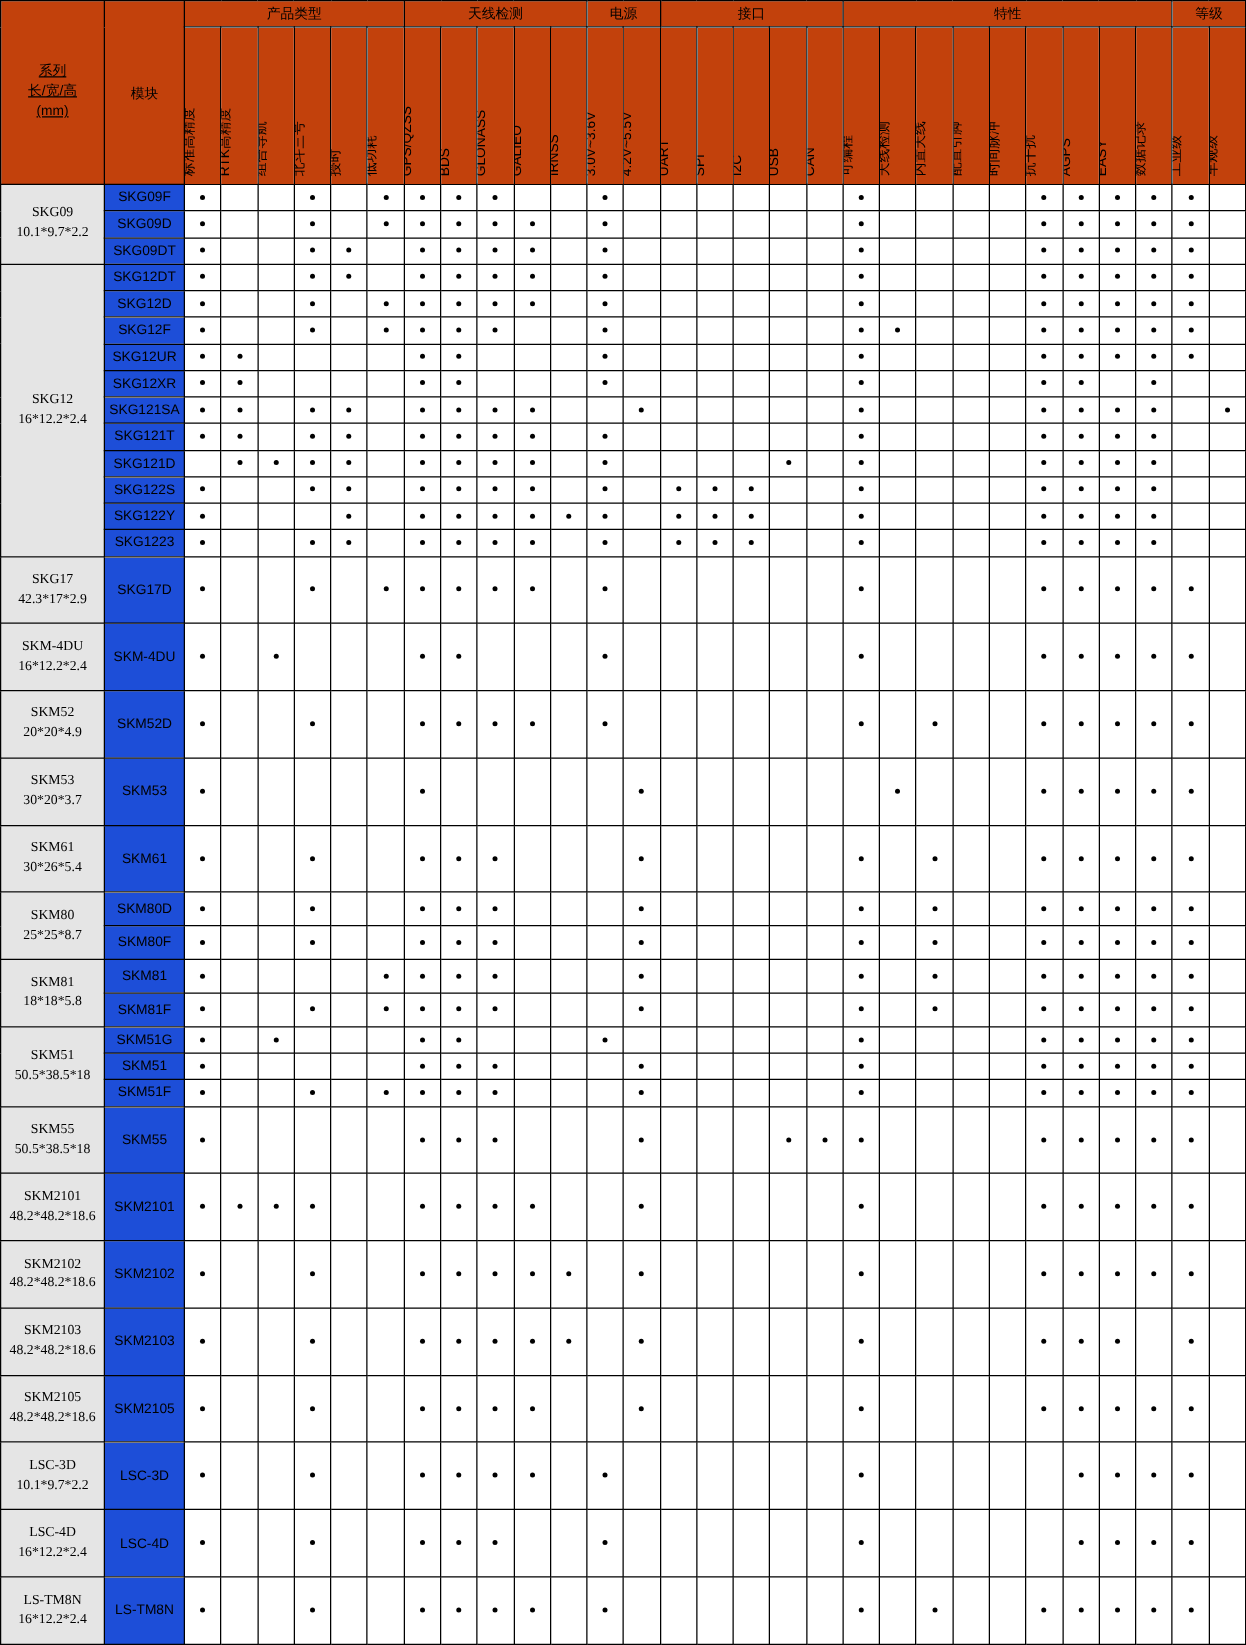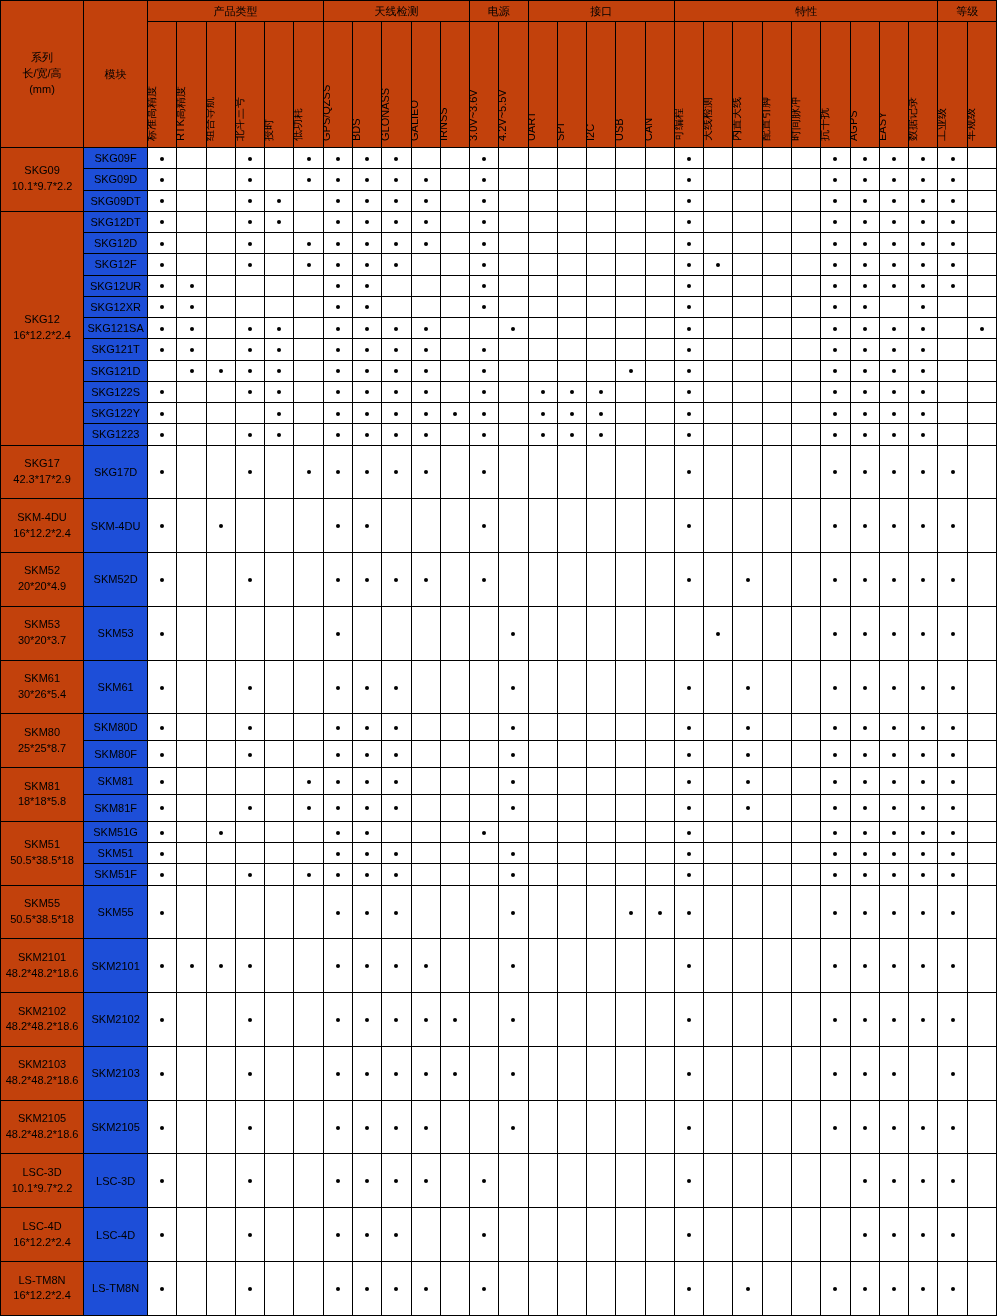--- a/index.html
+++ b/index.html
@@ -52,30 +52,32 @@
     transform: rotate(-90deg);
     white-space: nowrap;
     font-size: 11px;
     line-height: 1;
     margin-left: -5.5px;
   }
   .corner-series {
     width: 83px;
     font-size: 12.5px;
     line-height: 1.45;
+    text-decoration: underline;
   }
   .corner-module {
     width: 64px;
     font-size: 12.5px;
   }
   
   .series-cell {
     font-size: 12px;
     line-height: 1.45;
-    background: #c2410c;
+    background: #e5e5e5;
+    font-family: Liberation Serif, serif;
   }
   .module-cell {
     font-size: 11.5px;
     background: #1d4ed8;
   }
   .mark-cell {
     background: #ffffff;
     font-size: 13px;
     line-height: 1;
   }

